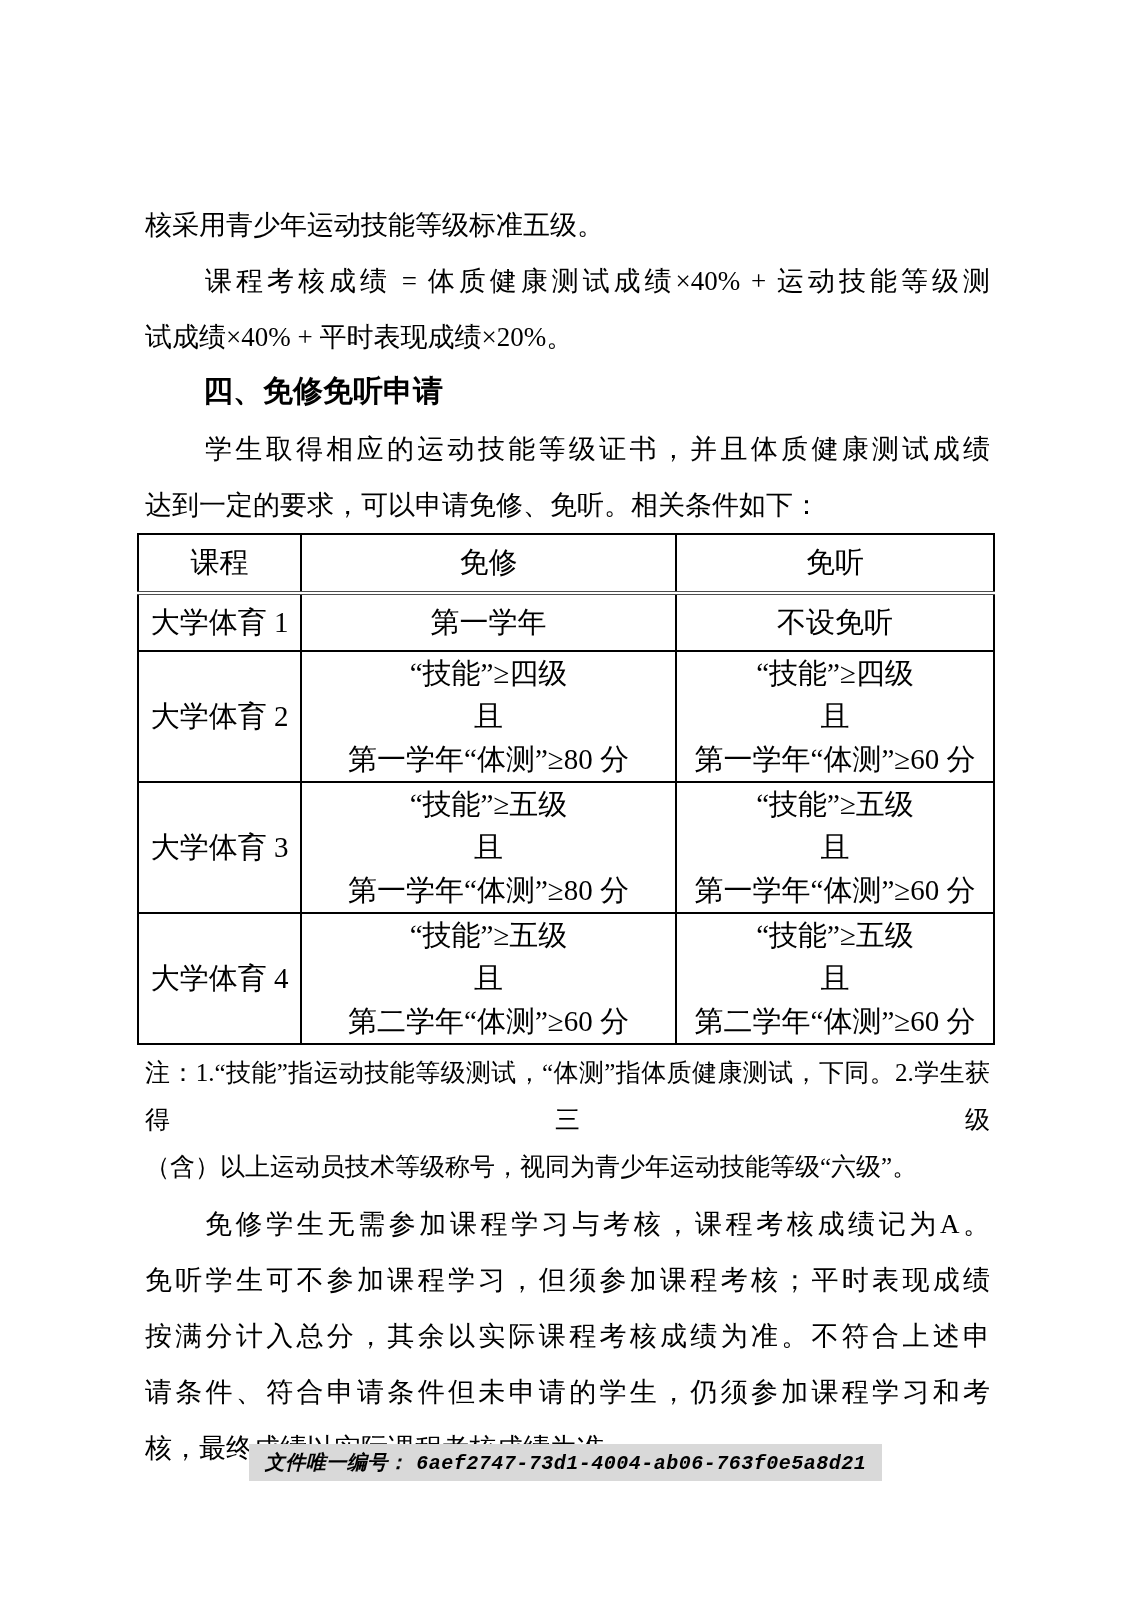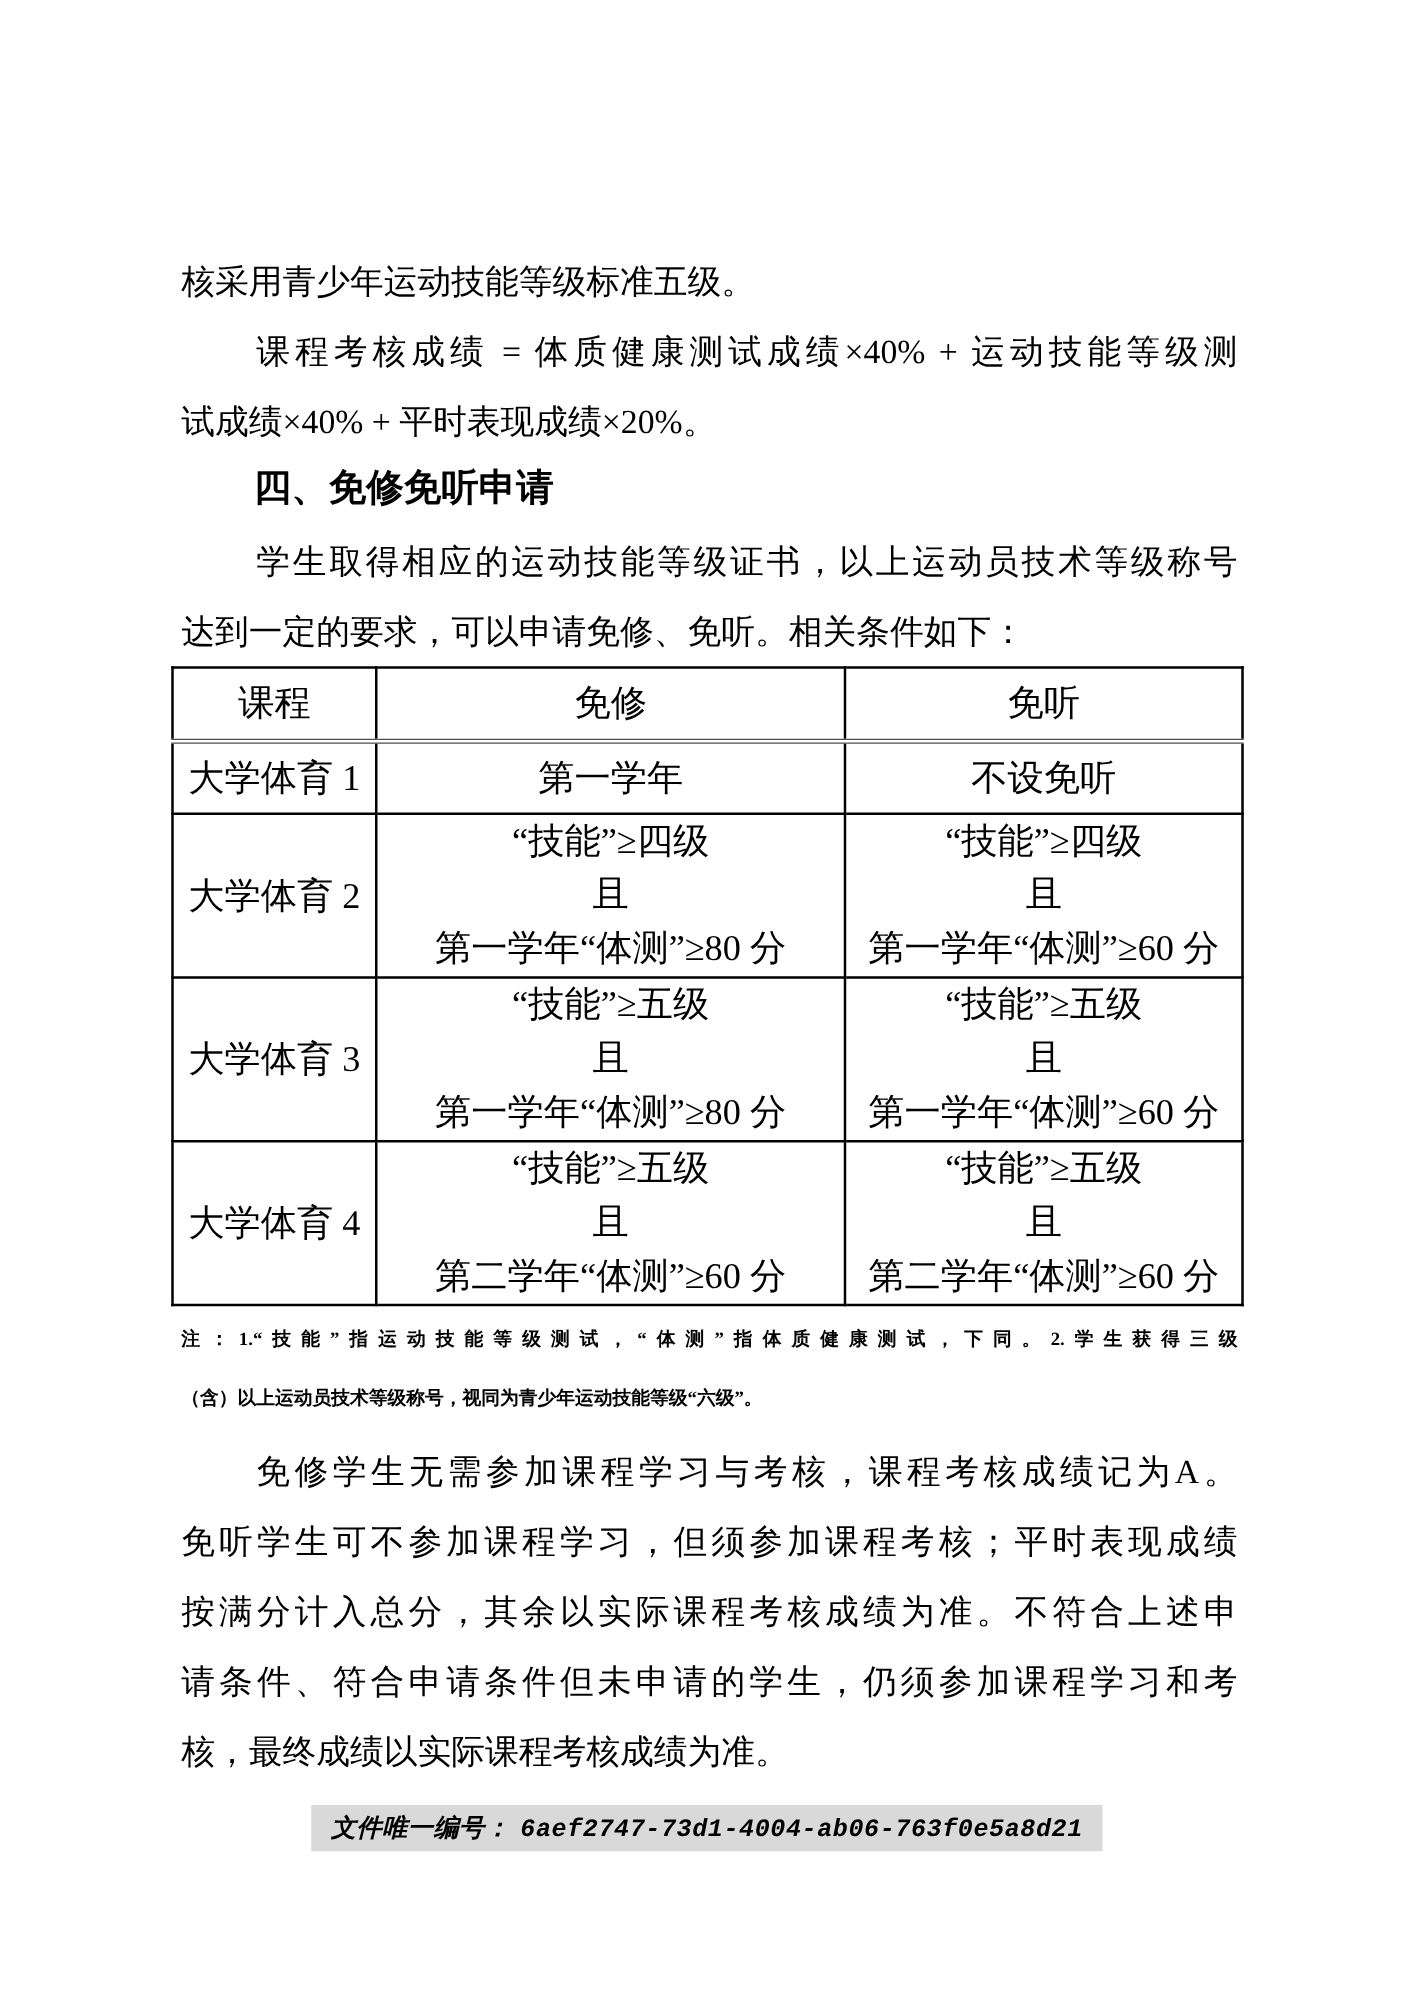--- a/index.html
+++ b/index.html
@@ -48,23 +48,22 @@
   .tbl thead th{
     height:56px;
     border-bottom:4px double #4d4d4d;
   }
   .r-s td{height:55px;}
   .r-m td{height:127px;}
   .cl{line-height:43px;}
   
   .note{
     margin-top:4px;
-    font-size:15px;line-height:47px;
+    font-size:25px;line-height:47px;
     text-align:justify;
-    font-weight:bold;
   }
   .nstretch{
     text-align-last:justify;
     -moz-text-align-last:justify;
   }
   .para4{margin-top:6px;}
   
   .footer{
     position:absolute;top:1444px;left:0;width:1131px;
     text-align:center;
@@ -86,21 +85,21 @@
 <div class="page">
   <div class="content">
 
     <div class="bline">核采用青少年运动技能等级标准五级。</div>
 
     <div class="bline stretch indent">课程考核成绩 = 体质健康测试成绩×40% + 运动技能等级测</div>
     <div class="bline">试成绩×40% + 平时表现成绩×20%。</div>
 
     <h3 class="heading">四、免修免听申请</h3>
 
-    <div class="bline stretch indent">学生取得相应的运动技能等级证书，以上运动员技术等级称号</div>
+    <div class="bline stretch indent">学生取得相应的运动技能等级证书，并且体质健康测试成绩</div>
     <div class="bline">达到一定的要求，可以申请免修、免听。相关条件如下：</div>
 
     <table class="tbl">
       <colgroup>
           <col class="c1">
           <col class="c2">
           <col class="c3">
         </colgroup>
       <thead>
         <tr>

